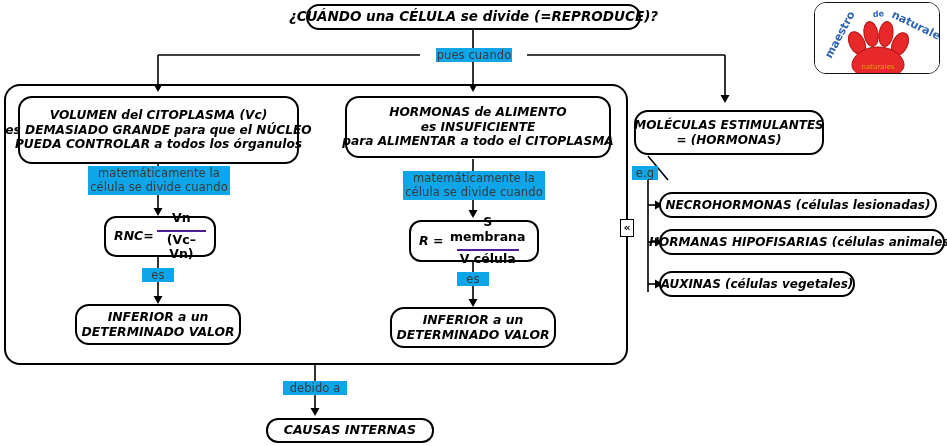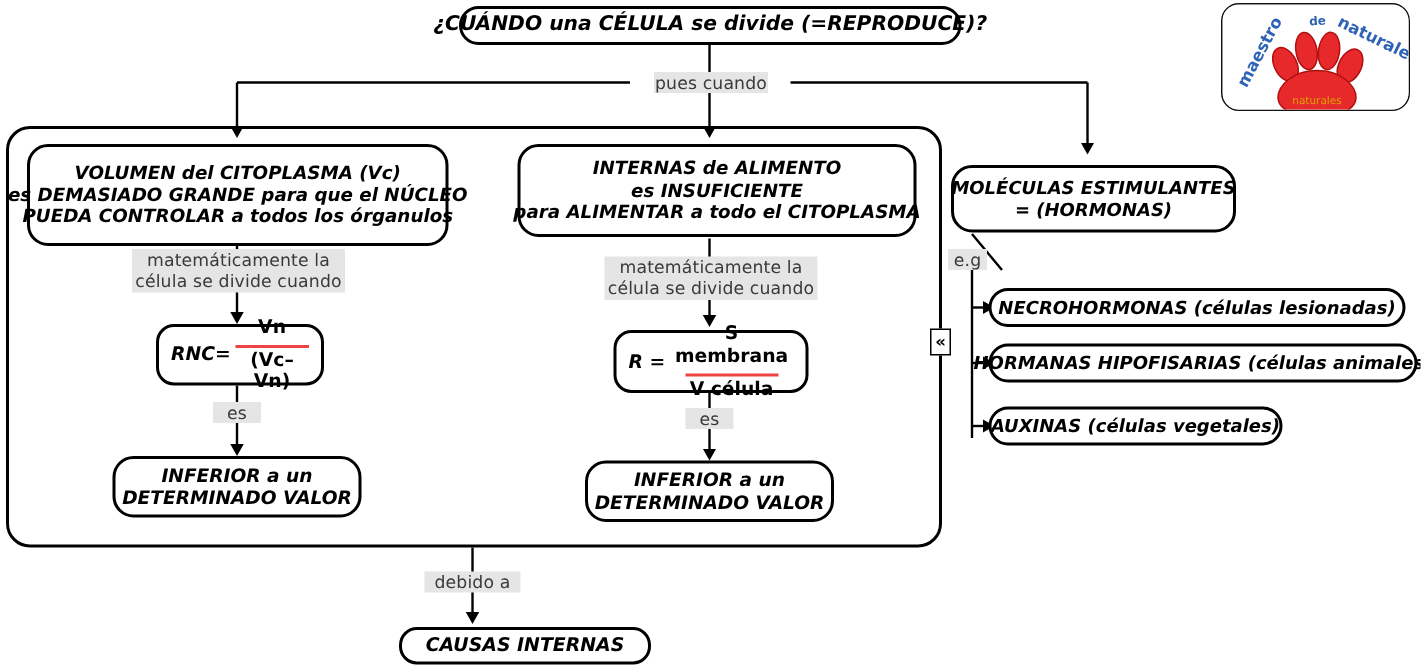--- a/index.html
+++ b/index.html
@@ -36,21 +36,21 @@
   }
 
   
   .cap{
     position:absolute;
     font-weight:normal;
     color:#3a3a3a;
     font-size:11.5px;
     line-height:1.25;
     text-align:center;
-    background:#e5e5e5;
+    background:#0ea5e9;
     white-space:nowrap;
     letter-spacing:.1px;
   }
   .cap.two{white-space:normal;}
 
   
   .collapse{
     position:absolute;
     box-sizing:border-box;
     width:14px;height:18px;
@@ -60,21 +60,21 @@
     line-height:15px;
     text-align:center;
     font-weight:bold;
     color:#000;
   }
 
   
   .frac-wrap{display:inline-flex;align-items:center;justify-content:center;gap:3px;}
   .frac{display:inline-flex;flex-direction:column;align-items:center;justify-content:center;}
   .frac .num{padding:0 3px 4px 3px;}
-  .frac .den{padding:1px 3px 0 3px;border-top:2px solid #ef4444;}
+  .frac .den{padding:1px 3px 0 3px;border-top:2px solid #4c1d95;}
 
   
   .logo{
     position:absolute;
     box-sizing:border-box;
     border:1.5px solid #111;
     border-radius:12px;
     background:#fff;
     overflow:hidden;
   }
@@ -154,21 +154,21 @@
 
   <div class="node" style="left:75px;top:304px;width:166px;height:41px;font-size:12.4px;">
     <div>
       <span class="ln">INFERIOR a un</span>
       <span class="ln">DETERMINADO VALOR</span>
     </div>
   </div>
 
   <div class="node" style="left:345px;top:96px;width:266px;height:62px;font-size:12.2px;">
     <div>
-      <span class="ln">INTERNAS de ALIMENTO</span>
+      <span class="ln">HORMONAS de ALIMENTO</span>
       <span class="ln">es INSUFICIENTE</span>
       <span class="ln">para ALIMENTAR a todo el CITOPLASMA</span>
     </div>
   </div>
 
   <div class="cap two" style="left:403px;top:171px;width:142px;">
     <span>matemáticamente la</span><br>
     <span>célula se divide cuando</span>
   </div>
 

